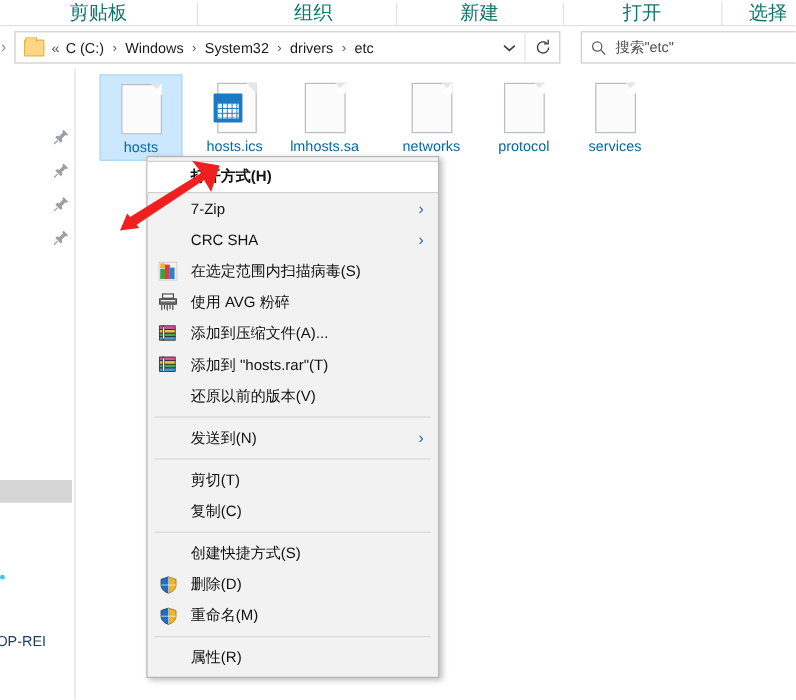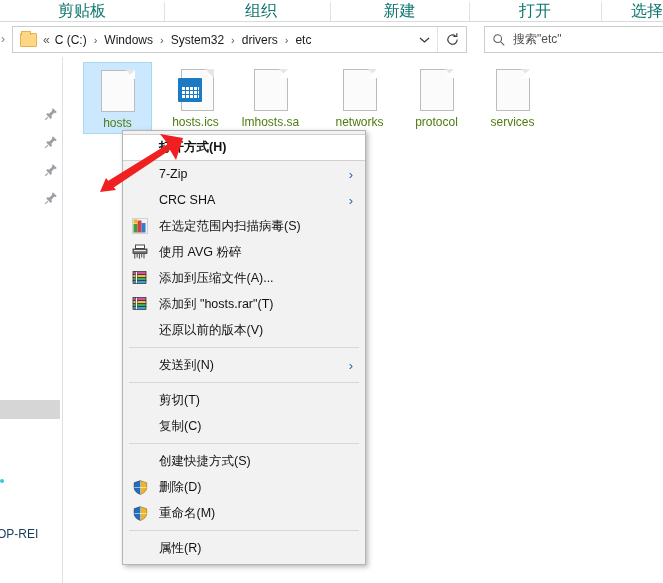--- a/index.html
+++ b/index.html
@@ -26,21 +26,21 @@
     height: 22px;
   }
   .ribbon-group + .ribbon-group::before {
     content: ""; position: absolute; left: 0; top: 2px; bottom: 1px;
     width: 1px; background: #e2e2e2;
   }
   .rg0 { width: 164px; }
   .rg1 { width: 166px; padding-left: 28px; }
   .rg2 { width: 139px; }
   .rg3 { width: 132px; }
-  .rg4 { width: 62px; justify-content: flex-end; padding-left: 16px; border-radius: 10px; }
+  .rg4 { width: 62px; justify-content: center; padding-left: 16px; border-radius: 10px; }
 
   
   .navbar {
     position: absolute; left: 0; top: 22px; width: 663px; height: 35px;
     background: #ffffff;
   }
   .nav-fwd {
     position: absolute; left: -4px; top: 9px; width: 14px; height: 16px;
     color: #8a8a8a; font-size: 13px; line-height: 16px; text-align: center;
     user-select: none;
@@ -145,21 +145,21 @@
   }
   .ics-badge .grid {
     position: absolute; left: 3px; right: 3px; top: 8px; bottom: 3px;
     background: #ffffff;
     background-image:
       linear-gradient(to right, #1b7ac4 1px, transparent 1px),
       linear-gradient(to bottom, #1b7ac4 1px, transparent 1px);
     background-size: 4px 4px;
   }
   .file-label {
-    margin-top: 4px; font-size: 12px; color: #4d7c0f; white-space: nowrap;
+    margin-top: 4px; font-size: 12px; color: #0369a1; white-space: nowrap;
     text-align: left;
   }
 
   
   .ctxmenu {
     position: absolute; left: 122px; top: 130px; width: 244px;
     background: #f2f2f2;
     border: 1px solid #b5b5b5;
     box-shadow: 2px 2px 5px rgba(0,0,0,0.28);
     padding: 3px 0 3px 0;

